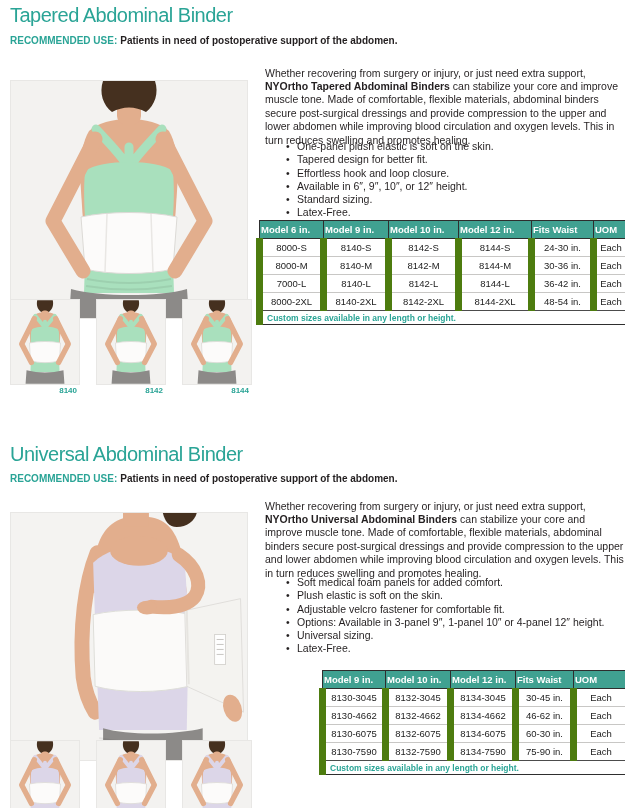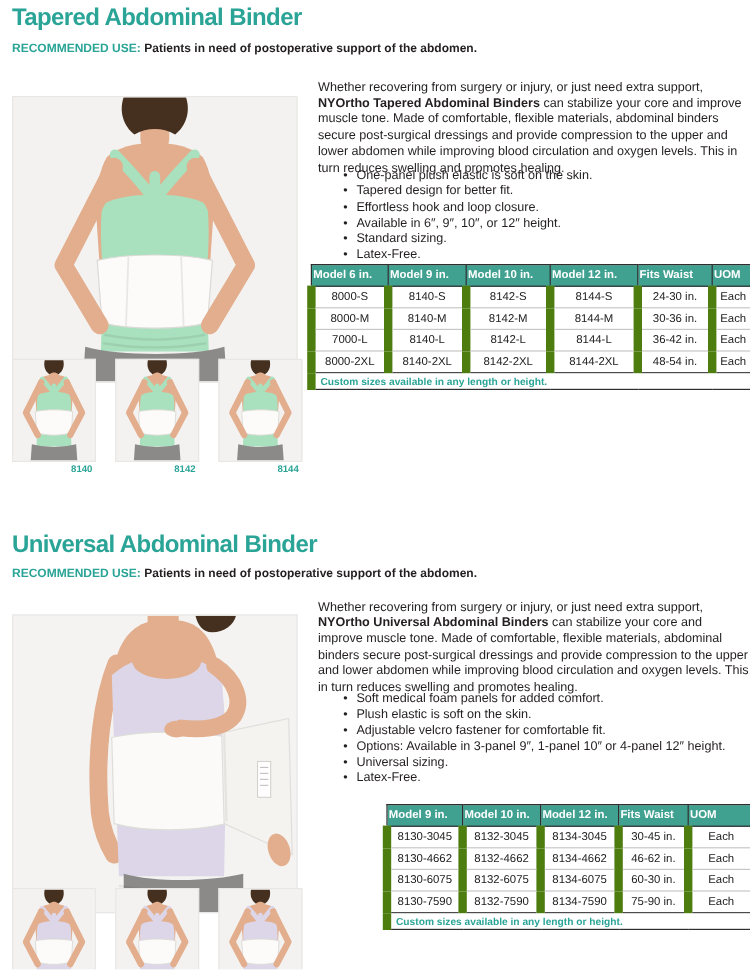--- a/index.html
+++ b/index.html
@@ -1,19 +1,19 @@
 <!DOCTYPE html>
 <html style="--accent: #2aa496; --headerbg: #40a191; --bodytext: #231f20;"><head>
 <meta charset="utf-8">
 <style>
   html,body{margin:0;padding:0;background:#fff;}
   .page{position:relative;width:625px;height:808px;background:#fff;overflow:hidden;
         font-family:"Liberation Sans",sans-serif;color:var(--bodytext,#231f20);}
 
-  .sec-title{position:absolute;left:10px;margin:0;font-size:20px;font-weight:700;
+  .sec-title{position:absolute;left:10px;margin:0;font-size:20px;font-weight:400;
              color:var(--accent,#2aa496);letter-spacing:-0.5px;white-space:nowrap;}
   #sec1-title{top:4px;} #sec2-title{top:443px;}
 
   .rec{position:absolute;left:10px;font-size:10px;font-weight:700;white-space:nowrap;}
   #sec1-rec{top:35px;} #sec2-rec{top:473px;}
   .rec-label{color:var(--accent,#2aa496);margin-right:3px;}
 
   .para{position:absolute;left:265px;width:360px;font-size:10.5px;line-height:13.4px;}
   #sec1-para{top:56px;} #sec2-para{top:489px;}
   .para b{font-weight:700;}

